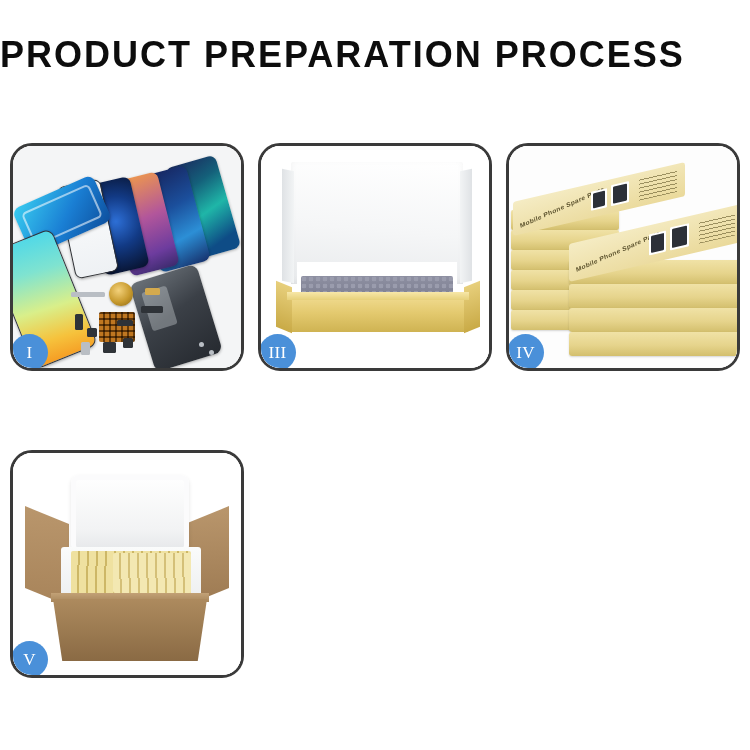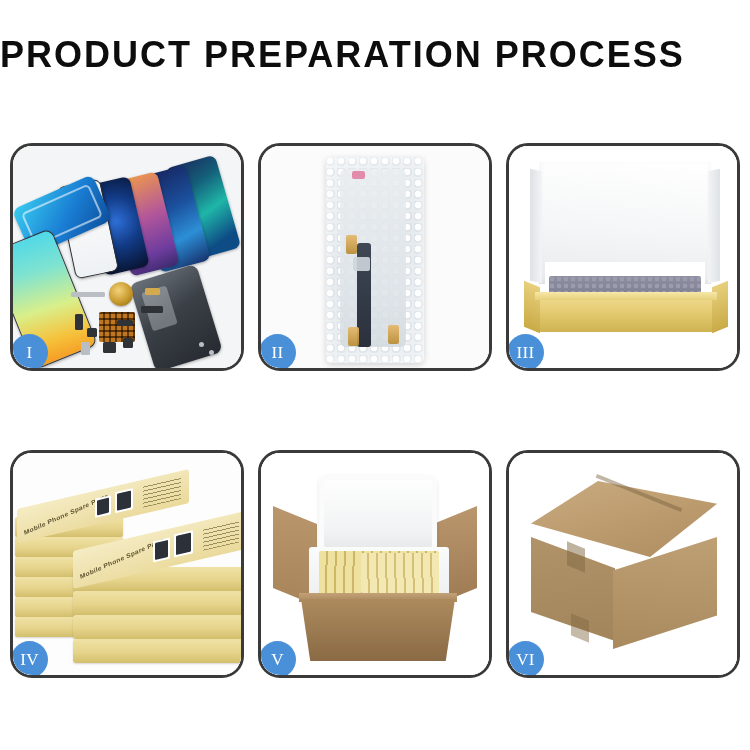--- a/index.html
+++ b/index.html
@@ -429,35 +429,20 @@
       <div class="sm light" style="left:68px;top:196px;width:9px;height:13px;"></div>
       <div class="sm" style="left:90px;top:196px;width:13px;height:11px;"></div>
       <div class="sm" style="left:110px;top:192px;width:10px;height:10px;"></div>
       <div class="sm" style="left:104px;top:174px;width:16px;height:6px;"></div>
       <div class="sm light" style="left:186px;top:196px;width:5px;height:5px;border-radius:50%;"></div>
       <div class="sm light" style="left:196px;top:204px;width:5px;height:5px;border-radius:50%;"></div>
       <div class="badge">I</div>
     </div>
   </div>
 
-  <div class="panel">
-    <div class="panel-stage">
-      <div class="p2-bg"></div>
-      <div class="bubble-bag">
-        <div class="lcd-inner"></div>
-        <div class="pink-tab"></div>
-        <div class="flex-cable"></div>
-        <div class="flex-chip"></div>
-        <div class="conn-gold" style="left:20px;top:78px;"></div>
-        <div class="conn-gold" style="left:22px;top:170px;"></div>
-        <div class="conn-gold" style="left:62px;top:168px;"></div>
-      </div>
-      <div class="badge">II</div>
-    </div>
-  </div>
 
   <div class="panel">
     <div class="panel-stage">
       <div class="p3-bg"></div>
       <div class="box3-lid"></div>
       <div class="box3-foam"></div>
       <div class="box3-fill"></div>
       <div class="box3-base"></div>
       <div class="box3-lip"></div>
       <div class="badge">III</div>
@@ -516,26 +501,14 @@
       <div class="v-foam-lid"></div>
       <div class="v-foam-body"></div>
       <div class="v-content"></div>
       <div class="v-content2"></div>
       <div class="v-carton-rim"></div>
       <div class="v-carton-front"></div>
       <div class="badge">V</div>
     </div>
   </div>
 
-  <div class="panel">
-    <div class="panel-stage">
-      <div class="p6-bg"></div>
-      <div class="c6-top"></div>
-      <div class="c6-left"></div>
-      <div class="c6-right"></div>
-      <div class="c6-seam"></div>
-      <div class="c6-tapeA"></div>
-      <div class="c6-tapeB"></div>
-      <div class="badge">VI</div>
-    </div>
-  </div>
 
 </div>
 
 </body></html>

